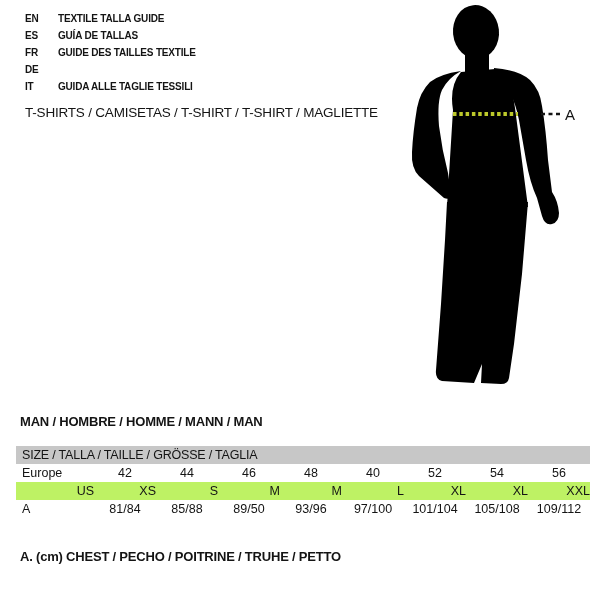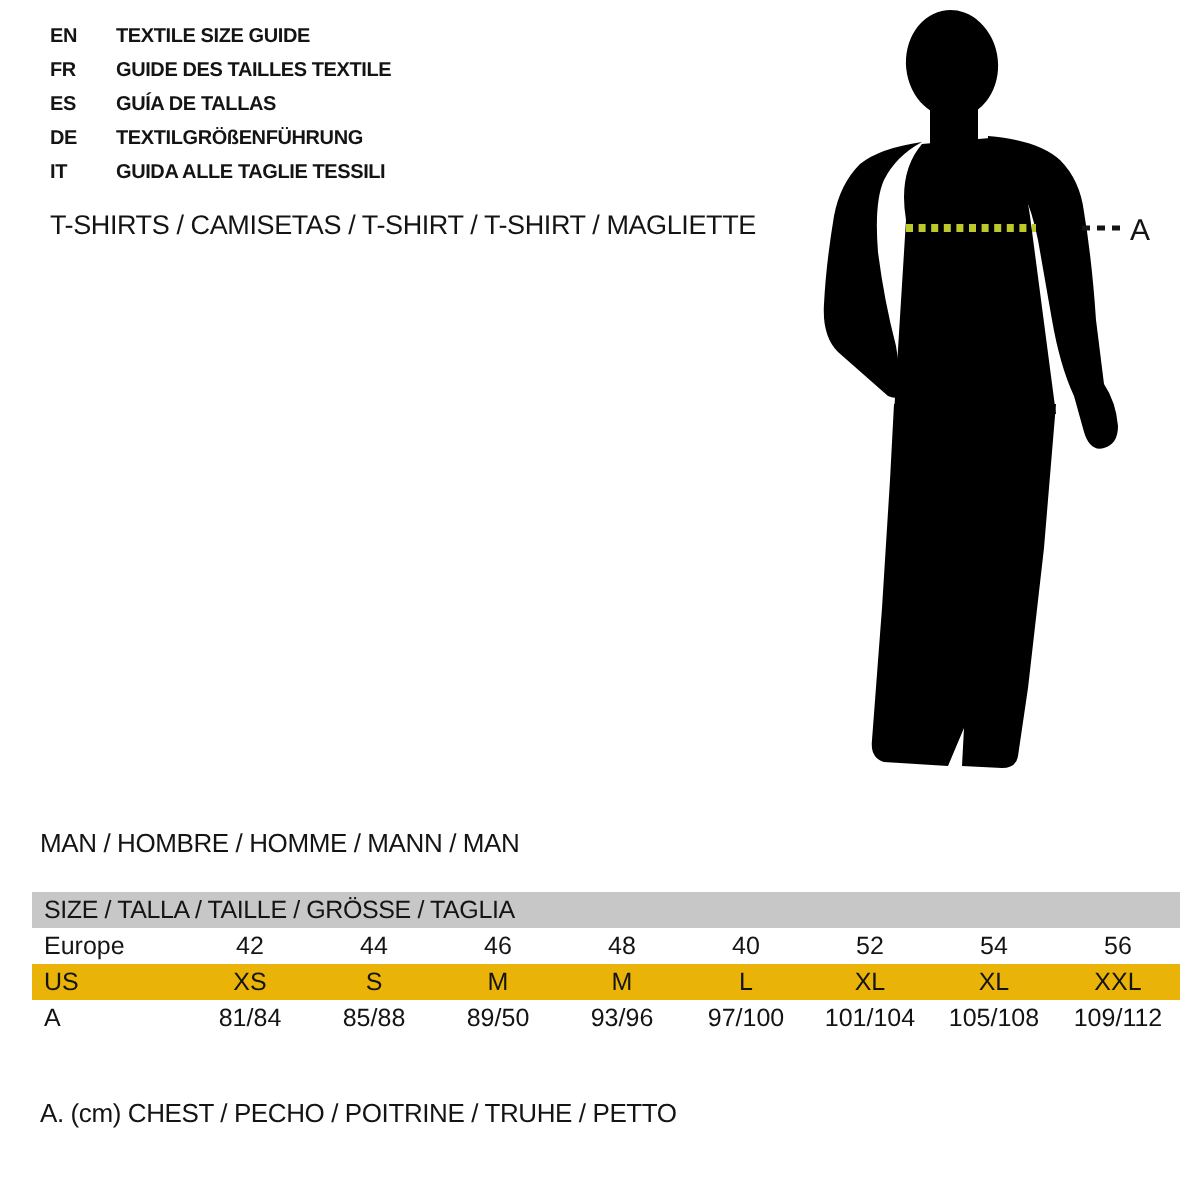--- a/index.html
+++ b/index.html
@@ -10,49 +10,48 @@
   
   .lang{position:absolute;left:25px;top:10px;}
   .lang-row{display:flex;font-size:10px;font-weight:700;line-height:17px;letter-spacing:-0.2px;}
   .lang-code{width:33px;flex:none;}
   
   .cats{position:absolute;left:25px;top:103px;font-size:13.5px;font-weight:400;line-height:19.5px;letter-spacing:-0.2px;}
   
   .fig{position:absolute;left:395px;top:2px;width:195px;height:395px;}
   .fig text{font-family:"Liberation Sans",sans-serif;}
   
-  .sec-title{position:absolute;left:20px;top:414px;font-size:13px;font-weight:400;letter-spacing:-0.2px;}
+  .sec-title{position:absolute;left:20px;top:414px;font-size:13px;font-weight:700;letter-spacing:-0.2px;}
   
   table.sizes{position:absolute;left:16px;top:446px;width:574px;border-collapse:collapse;table-layout:fixed;font-size:12.5px;}
   .sizes th.hdr{background:#c7c7c7;font-weight:400;text-align:left;padding:2px 12px 2px 6px;font-size:12.5px;height:13px;letter-spacing:-0.2px;}
   .sizes td{height:18px;padding:0;text-align:center;font-weight:400;}
   .sizes td.lbl{text-align:left;padding-left:6px;}
-  .sizes tr.shaded td{background:#eab308;}
+  .sizes tr.shaded td{background:#bef264;text-align:right;}
   
-  .footnote{position:absolute;left:20px;top:549px;font-size:13px;font-weight:400;letter-spacing:-0.2px;}
+  .footnote{position:absolute;left:20px;top:549px;font-size:13px;font-weight:700;letter-spacing:-0.2px;}
 </style>
 </head>
 <body>
 
 <div class="lang">
   <div class="lang-row">
     <span class="lang-code">EN</span>
-    <span>TEXTILE SIZE GUIDE</span>
+    <span>TEXTILE TALLA GUIDE</span>
+  </div>
+  <div class="lang-row">
+    <span class="lang-code">ES</span>
+    <span>GUÍA DE TALLAS</span>
   </div>
   <div class="lang-row">
     <span class="lang-code">FR</span>
     <span>GUIDE DES TAILLES TEXTILE</span>
   </div>
   <div class="lang-row">
-    <span class="lang-code">ES</span>
-    <span>GUÍA DE TALLAS</span>
-  </div>
-  <div class="lang-row">
     <span class="lang-code">DE</span>
-    <span>TEXTILGRÖßENFÜHRUNG</span>
   </div>
   <div class="lang-row">
     <span class="lang-code">IT</span>
     <span>GUIDA ALLE TAGLIE TESSILI</span>
   </div>
 </div>
 
 <div class="cats">
   <div>T-SHIRTS / CAMISETAS / T-SHIRT / T-SHIRT / MAGLIETTE</div>
 </div>

